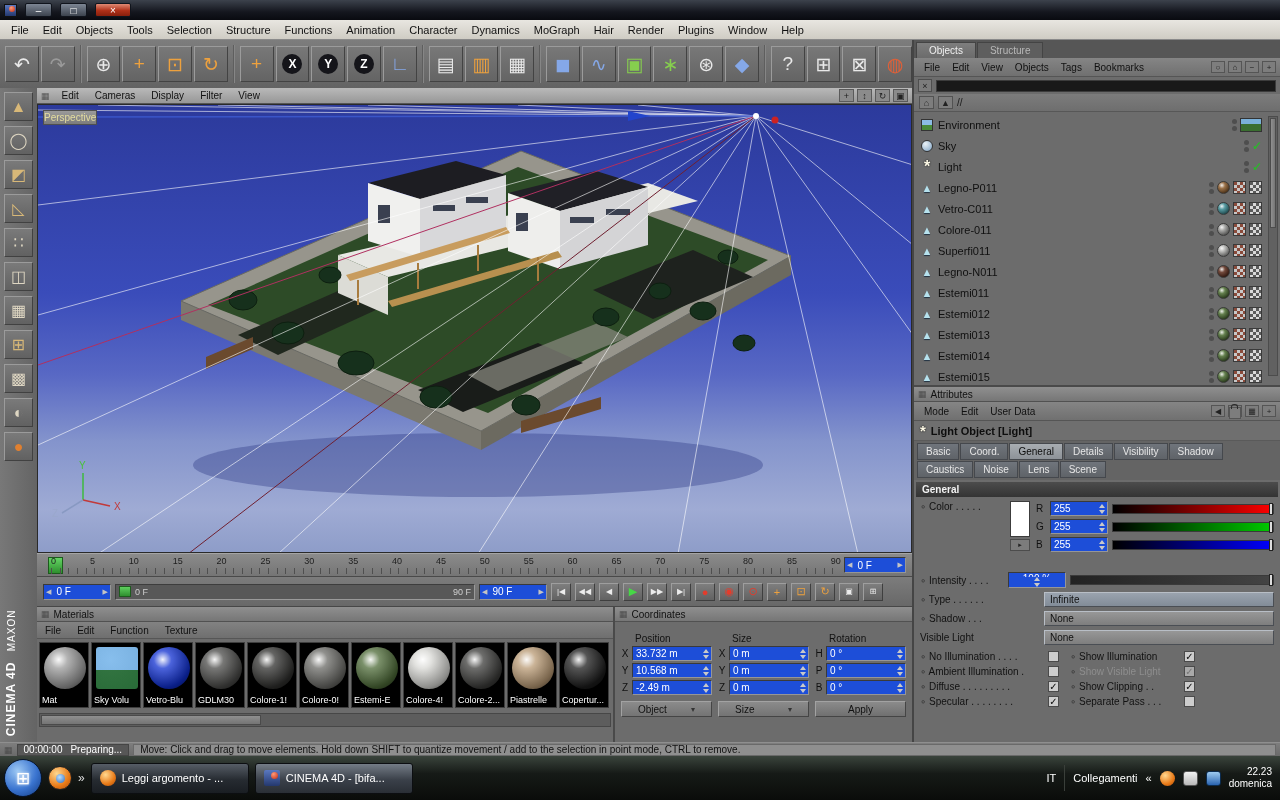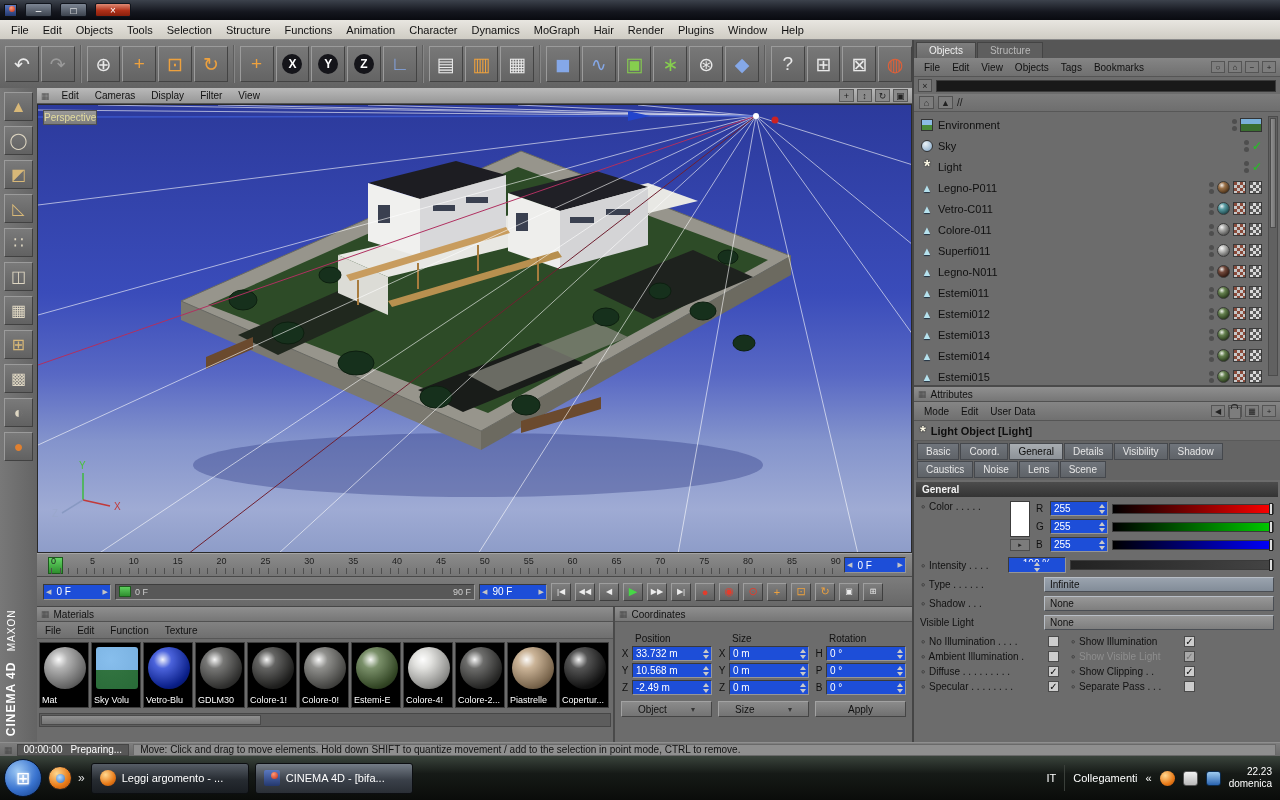--- a/index.html
+++ b/index.html
@@ -173,21 +173,21 @@
   .attr-tabs{display:flex;flex-wrap:wrap;gap:1px;padding:2px 3px;background:#646464;font-size:10px;}
   .atab{padding:2px 8px;background:linear-gradient(#70757c,#5f6368);color:#e6e6e6;border:1px solid #45484d;cursor:pointer;}
   .atab.active{background:linear-gradient(#a8adb2,#8d9298);color:#0c0c0c;}
   .sect-head{height:15px;background:linear-gradient(#4c4c4c,#343434);color:#f2f2f2;font-size:10px;font-weight:bold;
     display:flex;align-items:center;padding:0 6px;margin:2px 2px;}
   .props{padding:2px 6px 0 6px;font-size:10px;color:#111;}
   .prow{display:flex;align-items:center;gap:4px;margin-bottom:4px;}
   .plabel{width:84px;flex:none;white-space:nowrap;overflow:hidden;}
   .plabel::before{content:"∘ ";color:#333;}
   .plabel.noc::before{content:"";}
-  .color-section{display:flex;gap:4px;margin-bottom:5px;}
+  .color-section{display:flex;gap:4px;margin-bottom:20px;}
   .swatch-col{width:24px;display:flex;flex-direction:column;gap:2px;align-items:center;}
   .cswatch{width:20px;height:36px;background:#fff;border:1px solid #3c3c3c;cursor:pointer;}
   .cexpand{width:20px;height:12px;background:#7c7c7c;border:1px solid #4c4c4c;font-size:7px;color:#222;
     display:flex;align-items:center;justify-content:center;cursor:pointer;}
   .rgb-rows{flex:1;display:flex;flex-direction:column;gap:3px;}
   .rgb-row{display:flex;align-items:center;gap:4px;}
   .rgb-row .axl{width:10px;}
   .rgb-row .field{width:58px;height:15px;}
   .gradbar{flex:1;height:10px;border:1px solid #3a3a3a;position:relative;cursor:pointer;}
   .gradbar.r{background:linear-gradient(90deg,#000,#f00);}

